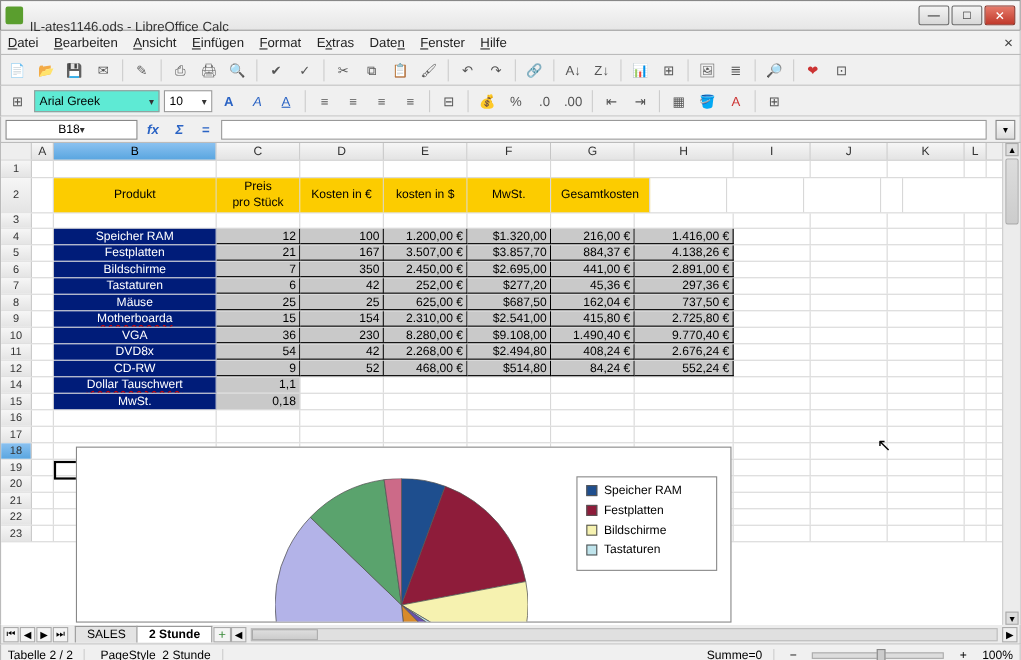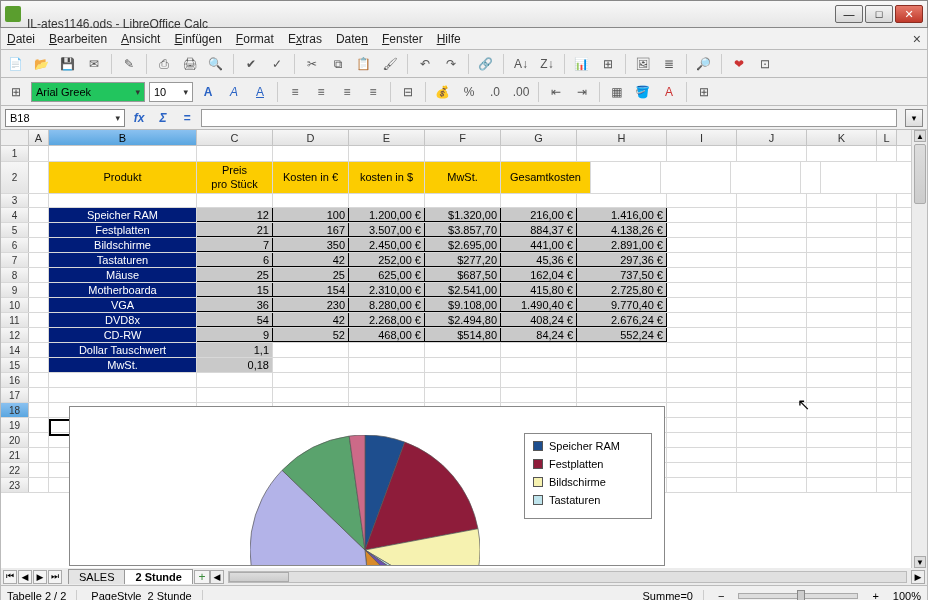--- a/index.html
+++ b/index.html
@@ -15,27 +15,27 @@
 
 
 .menubar { height: 22px; background: #f2f2f2; border: 1px solid #bbb; border-top: none; display: flex; align-items: center; padding: 0 6px; font-size: 12px; gap: 14px; color: #222; }
 .menubar span u { text-decoration: underline; }
 .menubar .closex { margin-left: auto; font-size: 14px; color: #444; }
 
 
 .toolbar { height: 28px; background: #f0f0f0; border: 1px solid #bbb; border-top: none; display: flex; align-items: center; padding: 0 4px; gap: 4px; }
 .tbtn { width: 22px; height: 22px; border: 1px solid transparent; display: flex; align-items: center; justify-content: center; font-size: 12px; color: #555; border-radius: 2px; }
 .sep { width: 1px; height: 20px; background: #ccc; margin: 0 2px; }
-.fontname { width: 114px; height: 20px; border: 1px solid #999; background: #22c55e; font-size: 11px; padding: 0 4px; display: flex; align-items: center; justify-content: space-between; }
+.fontname { width: 114px; height: 20px; border: 1px solid #999; background: #5eead4; font-size: 11px; padding: 0 4px; display: flex; align-items: center; justify-content: space-between; }
 .fontsize { width: 44px; height: 20px; border: 1px solid #999; background: #fff; font-size: 11px; padding: 0 4px; display: flex; align-items: center; justify-content: space-between; }
 .dd { font-size: 9px; color: #333; }
 
 
 .namebar { height: 24px; background: #f0f0f0; border: 1px solid #bbb; border-top: none; display: flex; align-items: center; padding: 0 4px; gap: 4px; font-size: 12px; }
-.namebox { width: 120px; height: 18px; border: 1px solid #888; background: #fff; display: flex; align-items: center; justify-content: space-between; padding: 0 4px; font-size: 11px; }
+.namebox { width: 120px; height: 18px; border: 1px solid #888; background: #fff; display: flex; align-items: center; justify-content: center; padding: 0 4px; font-size: 11px; }
 .fxbtn { width: 20px; height: 18px; display: flex; align-items: center; justify-content: center; font-style: italic; font-weight: bold; color: #2a63c4; font-size: 12px; }
 .formula-input { flex: 1; height: 18px; border: 1px solid #999; background: #fff; margin-right: 4px; }
 .ddbtn { width: 18px; height: 18px; border: 1px solid #888; background: linear-gradient(#f8f8f8,#ddd); display: flex; align-items: center; justify-content: center; font-size: 9px; }
 
 
 .gridwrap { position: relative; width: 928px; height: 438px; border-left: 1px solid #bbb; border-right: 1px solid #bbb; background: #fff; display: flex; }
 .grid { flex: 1; overflow: hidden; position: relative; }
 .vscroll { width: 16px; background: #ececec; border-left: 1px solid #ccc; position: relative; }
 .vscroll .thumb { position: absolute; top: 14px; left: 2px; width: 12px; height: 60px; background: linear-gradient(#ddd,#ccc); border: 1px solid #aaa; border-radius: 2px; }
 .vscroll .arr { position: absolute; left: 2px; width: 12px; height: 12px; background: #ddd; border: 1px solid #aaa; display: flex; align-items: center; justify-content: center; font-size: 8px; }

